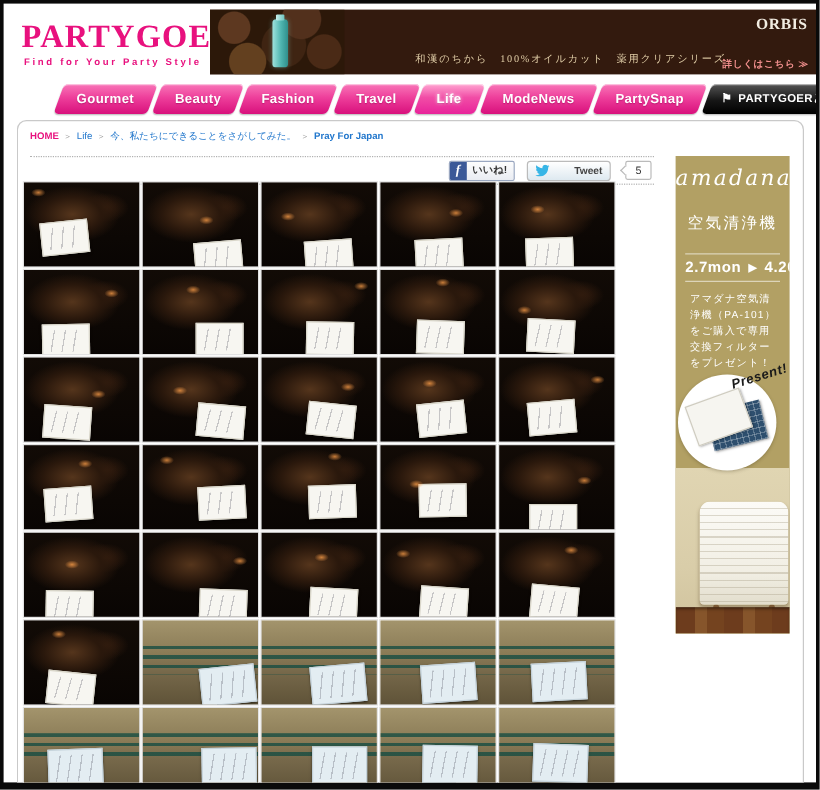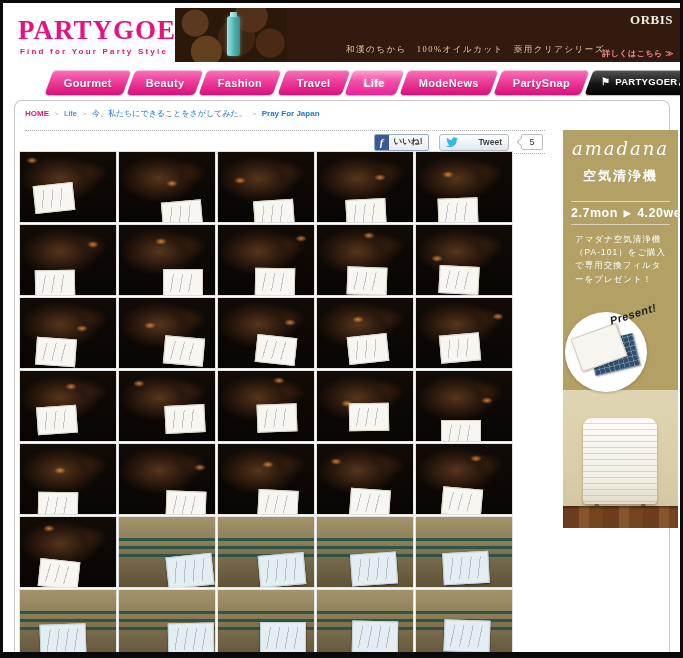--- a/index.html
+++ b/index.html
@@ -163,31 +163,31 @@
   }
   .tile.park .sign{width:44px;height:30px;background:#e3edf2;border-color:#c4d2da;}
   .sign::after{
     content:"";position:absolute;inset:4px 5px;
     background:repeating-linear-gradient(100deg,rgba(0,0,0,0) 0 4px,rgba(70,70,85,.5) 4px 5px,rgba(0,0,0,0) 5px 9px);
     opacity:.55;
   }
 
   
   .sidebar{
-    position:absolute;left:560px;top:127px;width:115px;height:398px;cursor:pointer;
+    position:absolute;left:560px;top:127px;width:95px;height:398px;cursor:pointer;
     background:var(--sidebar-gold,#b2a064);overflow:hidden;
   }
   .ad-gold{position:absolute;left:0;top:0;right:0;height:260px;color:#fff;text-align:center;}
   .ad-brand{
     font-family:"DejaVu Serif",serif;font-style:italic;font-size:18px;letter-spacing:2px;
     margin-top:8px;
   }
   .ad-year{font-family:"DejaVu Serif",serif;font-size:16px;letter-spacing:5px;margin-top:1px;}
   .ad-title1{font-size:13px;font-weight:bold;letter-spacing:2px;margin-top:26px;}
-  .ad-title2{font-size:13px;font-weight:bold;letter-spacing:2px;margin-top:8px;}
+  .ad-title2{font-size:13px;font-weight:normal;letter-spacing:2px;margin-top:18px;}
   .ad-dates{
     margin:16px 8px 0 8px;padding:4px 0;font-size:12.5px;font-weight:bold;letter-spacing:.5px;
     border-top:1px solid rgba(255,255,255,.55);border-bottom:1px solid rgba(255,255,255,.55);
     white-space:nowrap;
   }
   .ad-dates .arrow{font-size:9px;vertical-align:1px;padding:0 2px;}
   .ad-body{
     margin:8px 10px 0 12px;font-size:8.5px;line-height:1.55;letter-spacing:1px;text-align:left;
   }
   .ad-photo{

